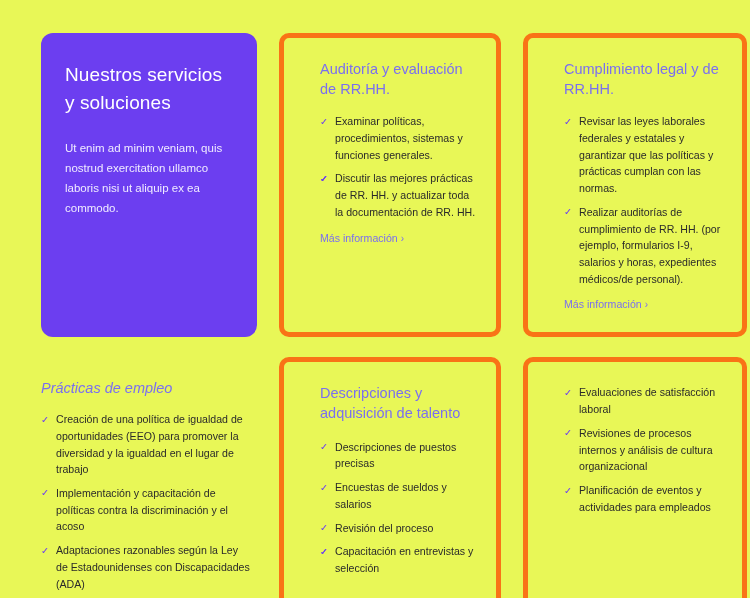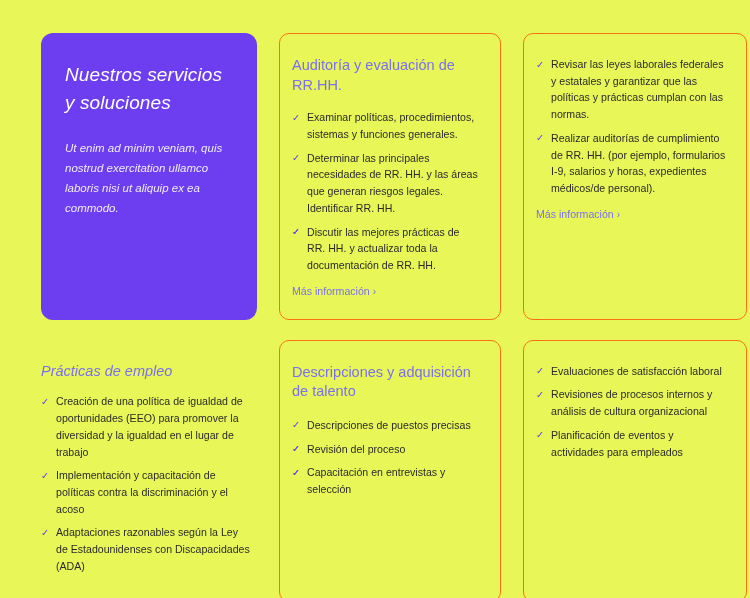--- a/index.html
+++ b/index.html
@@ -27,34 +27,32 @@
     border-radius: 12px;
     padding: 28px 24px 24px 24px;
     color: #ffffff;
   }
   .hero-title {
     font-size: 19px;
     line-height: 1.45;
     font-weight: 400;
     margin: 0 0 22px 0;
     letter-spacing: 0.1px;
-    font-style: italic;
   }
   .hero-text {
     font-size: 11.5px;
     line-height: 1.75;
     margin: 0;
     color: #f0ecff;
-    font-style: italic;
   }
   
   .card {
-    border: 1px solid #f97316;
+    border: 5px solid #f97316;
     border-radius: 10px;
-    padding: 22px 20px 20px 12px;
+    padding: 22px 20px 20px 36px;
     position: relative;
   }
   .card.plain {
     border: none;
     padding: 22px 6px 20px 0;
   }
   .card-title {
     color: #7a6ff0;
     font-size: 14.5px;
     line-height: 1.35;
@@ -104,28 +102,29 @@
 
   <div class="hero">
     <h2 class="hero-title">Nuestros servicios y soluciones</h2>
     <p class="hero-text">Ut enim ad minim veniam, quis nostrud exercitation ullamco laboris nisi ut aliquip ex ea commodo.</p>
   </div>
 
   <div class="card">
     <h3 class="card-title">Auditoría y evaluación de RR.HH.</h3>
     <ul class="items">
       <li><span class="tick">✓</span><span>Examinar políticas, procedimientos, sistemas y funciones generales.</span></li>
-      <li><span class="tick">✓</span><span>Determinar las principales necesidades de RR. HH. y las áreas que generan riesgos legales. Identificar RR. HH.</span></li>
+      <li><span class="tick">✓</span></li>
       <li><span class="tick">✓</span></li>
       <li><span class="tick">✓</span><span>Discutir las mejores prácticas de RR. HH. y actualizar toda la documentación de RR. HH.</span></li>
     </ul>
     <a class="more" href="#"><span>Más información</span><span class="arrow">›</span></a>
   </div>
 
   <div class="card">
+    <h3 class="card-title">Cumplimiento legal y de RR.HH.</h3>
     <ul class="items">
       <li><span class="tick">✓</span><span>Revisar las leyes laborales federales y estatales y garantizar que las políticas y prácticas cumplan con las normas.</span></li>
       <li><span class="tick">✓</span><span>Realizar auditorías de cumplimiento de RR. HH. (por ejemplo, formularios I-9, salarios y horas, expedientes médicos/de personal).</span></li>
     </ul>
     <a class="more" href="#"><span>Más información</span><span class="arrow">›</span></a>
   </div>
 
   <div class="card plain row2">
     <h3 class="card-title">Prácticas de empleo</h3>
     <ul class="items">
@@ -133,21 +132,21 @@
       <li><span class="tick">✓</span><span>Implementación y capacitación de políticas contra la discriminación y el acoso</span></li>
       <li><span class="tick">✓</span><span>Adaptaciones razonables según la Ley de Estadounidenses con Discapacidades (ADA)</span></li>
     </ul>
 
   </div>
 
   <div class="card row2">
     <h3 class="card-title">Descripciones y adquisición de talento</h3>
     <ul class="items">
       <li><span class="tick">✓</span><span>Descripciones de puestos precisas</span></li>
-      <li><span class="tick">✓</span></li>
+      <li><span class="tick">✓</span><span>Encuestas de sueldos y salarios</span></li>
       <li><span class="tick">✓</span><span>Revisión del proceso</span></li>
       <li><span class="tick">✓</span></li>
       <li><span class="tick">✓</span><span>Capacitación en entrevistas y selección</span></li>
     </ul>
 
   </div>
 
   <div class="card row2">
     <ul class="items">
       <li><span class="tick">✓</span><span>Evaluaciones de satisfacción laboral</span></li>

